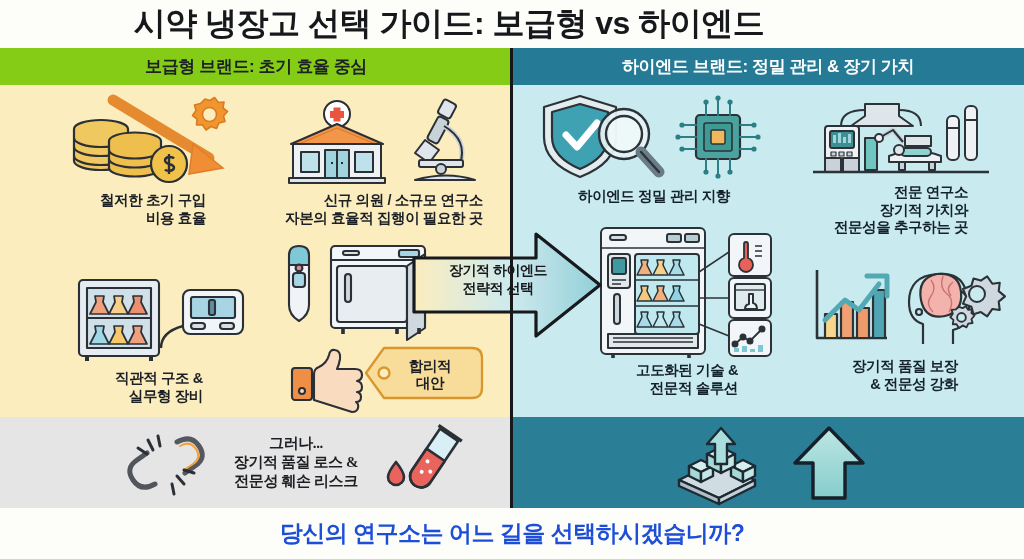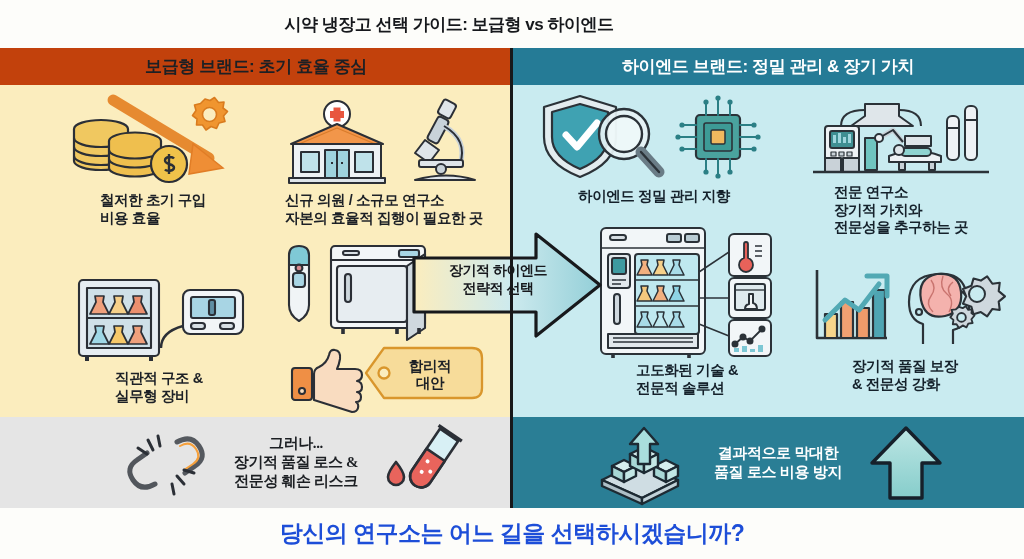--- a/index.html
+++ b/index.html
@@ -7,28 +7,28 @@
     width:1024px;height:559px;overflow:hidden;
     background:#ffffff;
     font-family:"Liberation Sans","DejaVu Sans",sans-serif;
   }
   .page{position:relative;width:1024px;height:559px;background:#fdfdfa;}
 
   
   .title{
     position:absolute;left:0;top:0;width:898px;height:48px;
     display:flex;align-items:center;justify-content:center;
-    font-size:17px;font-weight:bold;color:#16181c;letter-spacing:-0.5px;
+    font-size:32px;font-weight:bold;color:#16181c;letter-spacing:-0.5px;
     white-space:nowrap;
   }
 
   
   .hdr{position:absolute;top:48px;height:37px;display:flex;align-items:center;justify-content:center;
        font-size:17px;font-weight:bold;letter-spacing:-0.4px;white-space:nowrap;}
-  .hdr-left{left:0;width:512px;background:#c2410c;color:#1d2024;}
+  .hdr-left{left:0;width:512px;background:#84cc16;color:#1d2024;}
   .hdr-right{left:512px;width:512px;background:#257b96;color:#ffffff;}
 
   
   .panel{position:absolute;top:85px;height:332px;}
   .panel-left{left:0;width:512px;background:#fbedbe;}
   .panel-right{left:512px;width:512px;background:#c9ebf0;}
   .divider{position:absolute;left:510px;top:48px;width:3px;height:460px;background:#17181a;z-index:40;}
 
   
   .btm{position:absolute;top:417px;height:91px;}
@@ -39,21 +39,21 @@
   .footer{
     position:absolute;left:0;top:508px;width:1024px;height:51px;
     display:flex;align-items:center;justify-content:center;
     font-size:23px;font-weight:bold;color:#1d4ed8;letter-spacing:-0.5px;
     white-space:nowrap;background:#fdfdfa;
   }
 
   
   .cell{position:absolute;display:flex;flex-direction:column;align-items:center;}
   .cell .art{display:flex;align-items:flex-end;justify-content:center;}
-  .cap{margin-top:4px;text-align:left;font-size:14.5px;font-weight:bold;
+  .cap{margin-top:4px;text-align:right;font-size:14.5px;font-weight:bold;
        color:#1c2026;line-height:1.22;letter-spacing:-0.4px;white-space:pre-line;}
   .cap-r{color:#15212b;}
 
   
   .bbrow{position:absolute;inset:0;display:flex;align-items:center;justify-content:center;gap:26px;}
   .bbtext{font-size:15px;font-weight:bold;line-height:1.25;text-align:center;
           letter-spacing:-0.4px;white-space:pre-line;}
   .bbtext-l{color:#1c1f23;}
   .bbtext-r{color:#ffffff;}
 
@@ -485,22 +485,20 @@
                 <path d="M62 40 v10 l12 6 v-10z" fill="#a8d8d6"></path>
                 <path d="M86 40 v10 l-12 6 v-10z" fill="#c3e7e5"></path>
               <path d="M38 28 l14 -7 l14 7 l-14 7z"></path>
                 <path d="M38 28 v12 l14 7 v-12z" fill="#a8d8d6"></path>
                 <path d="M66 28 v12 l-14 7 v-12z" fill="#c3e7e5"></path>
             </g>
             <path d="M52 2 L66 18 H58 V38 H46 V18 H38 Z" fill="#a9dedd"></path>
           </g>
         </svg>
       </div>
-      <div class="bbtext bbtext-r">결과적으로 막대한
-품질 로스 비용 방지</div>
       <div>
         <svg width="76" height="76" viewBox="0 0 76 76">
           <defs>
             <linearGradient id="upg" x1="0" y1="0" x2="0" y2="1">
               <stop offset="0%" stop-color="#bde6e4"></stop>
                 <stop offset="100%" stop-color="#86cdcb"></stop>
             </linearGradient>
           </defs>
           <path d="M38 3 L72 38 H54 V73 H22 V38 H4 Z" fill="url(#upg)" stroke="#16202a" stroke-width="3.4" stroke-linejoin="round"></path>
         </svg>

